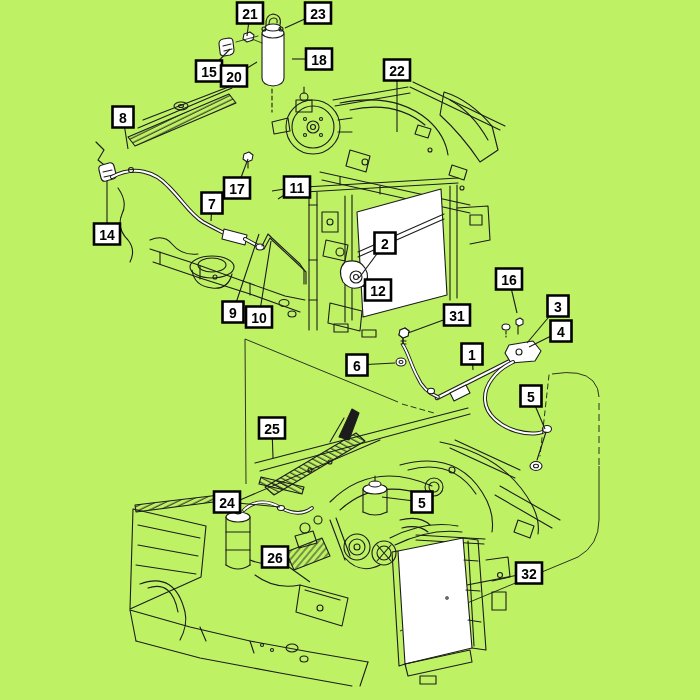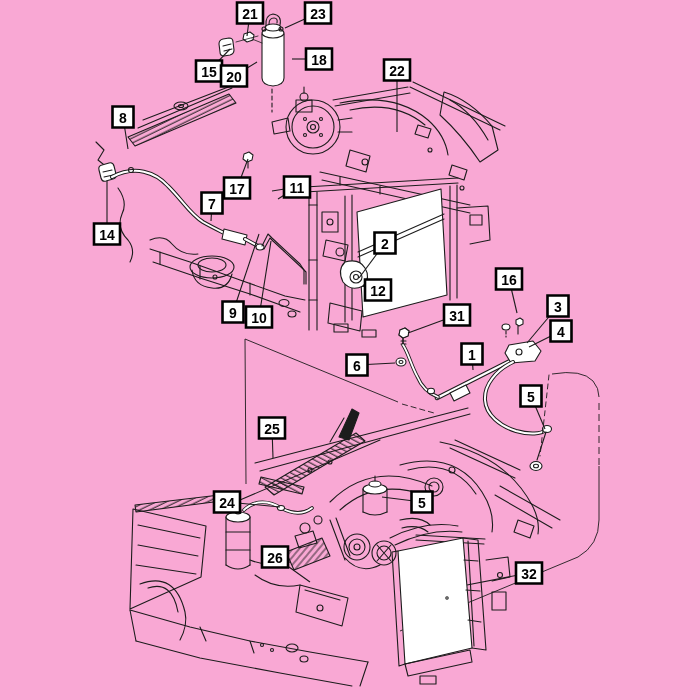--- a/index.html
+++ b/index.html
@@ -1,16 +1,16 @@
 <!DOCTYPE html>
 <html><head>
 <meta charset="utf-8">
 <style>
   html,body{margin:0;padding:0;background:#ffffff;}
-  .stage{position:relative;width:700px;height:700px;background:#f9a8d4;overflow:hidden;
+  .stage{position:relative;width:700px;height:700px;background:#bef264;overflow:hidden;
          font-family:"Liberation Sans",sans-serif;}
   svg{position:absolute;left:0;top:0;}
   .art path,.art line,.art polyline,.art polygon,.art circle,.art ellipse,.art rect{
       vector-effect:non-scaling-stroke;}
   .callout-text{font-family:"Liberation Sans",sans-serif;font-weight:bold;}
 </style>
 </head>
 <body>
 
 <div class="stage">

